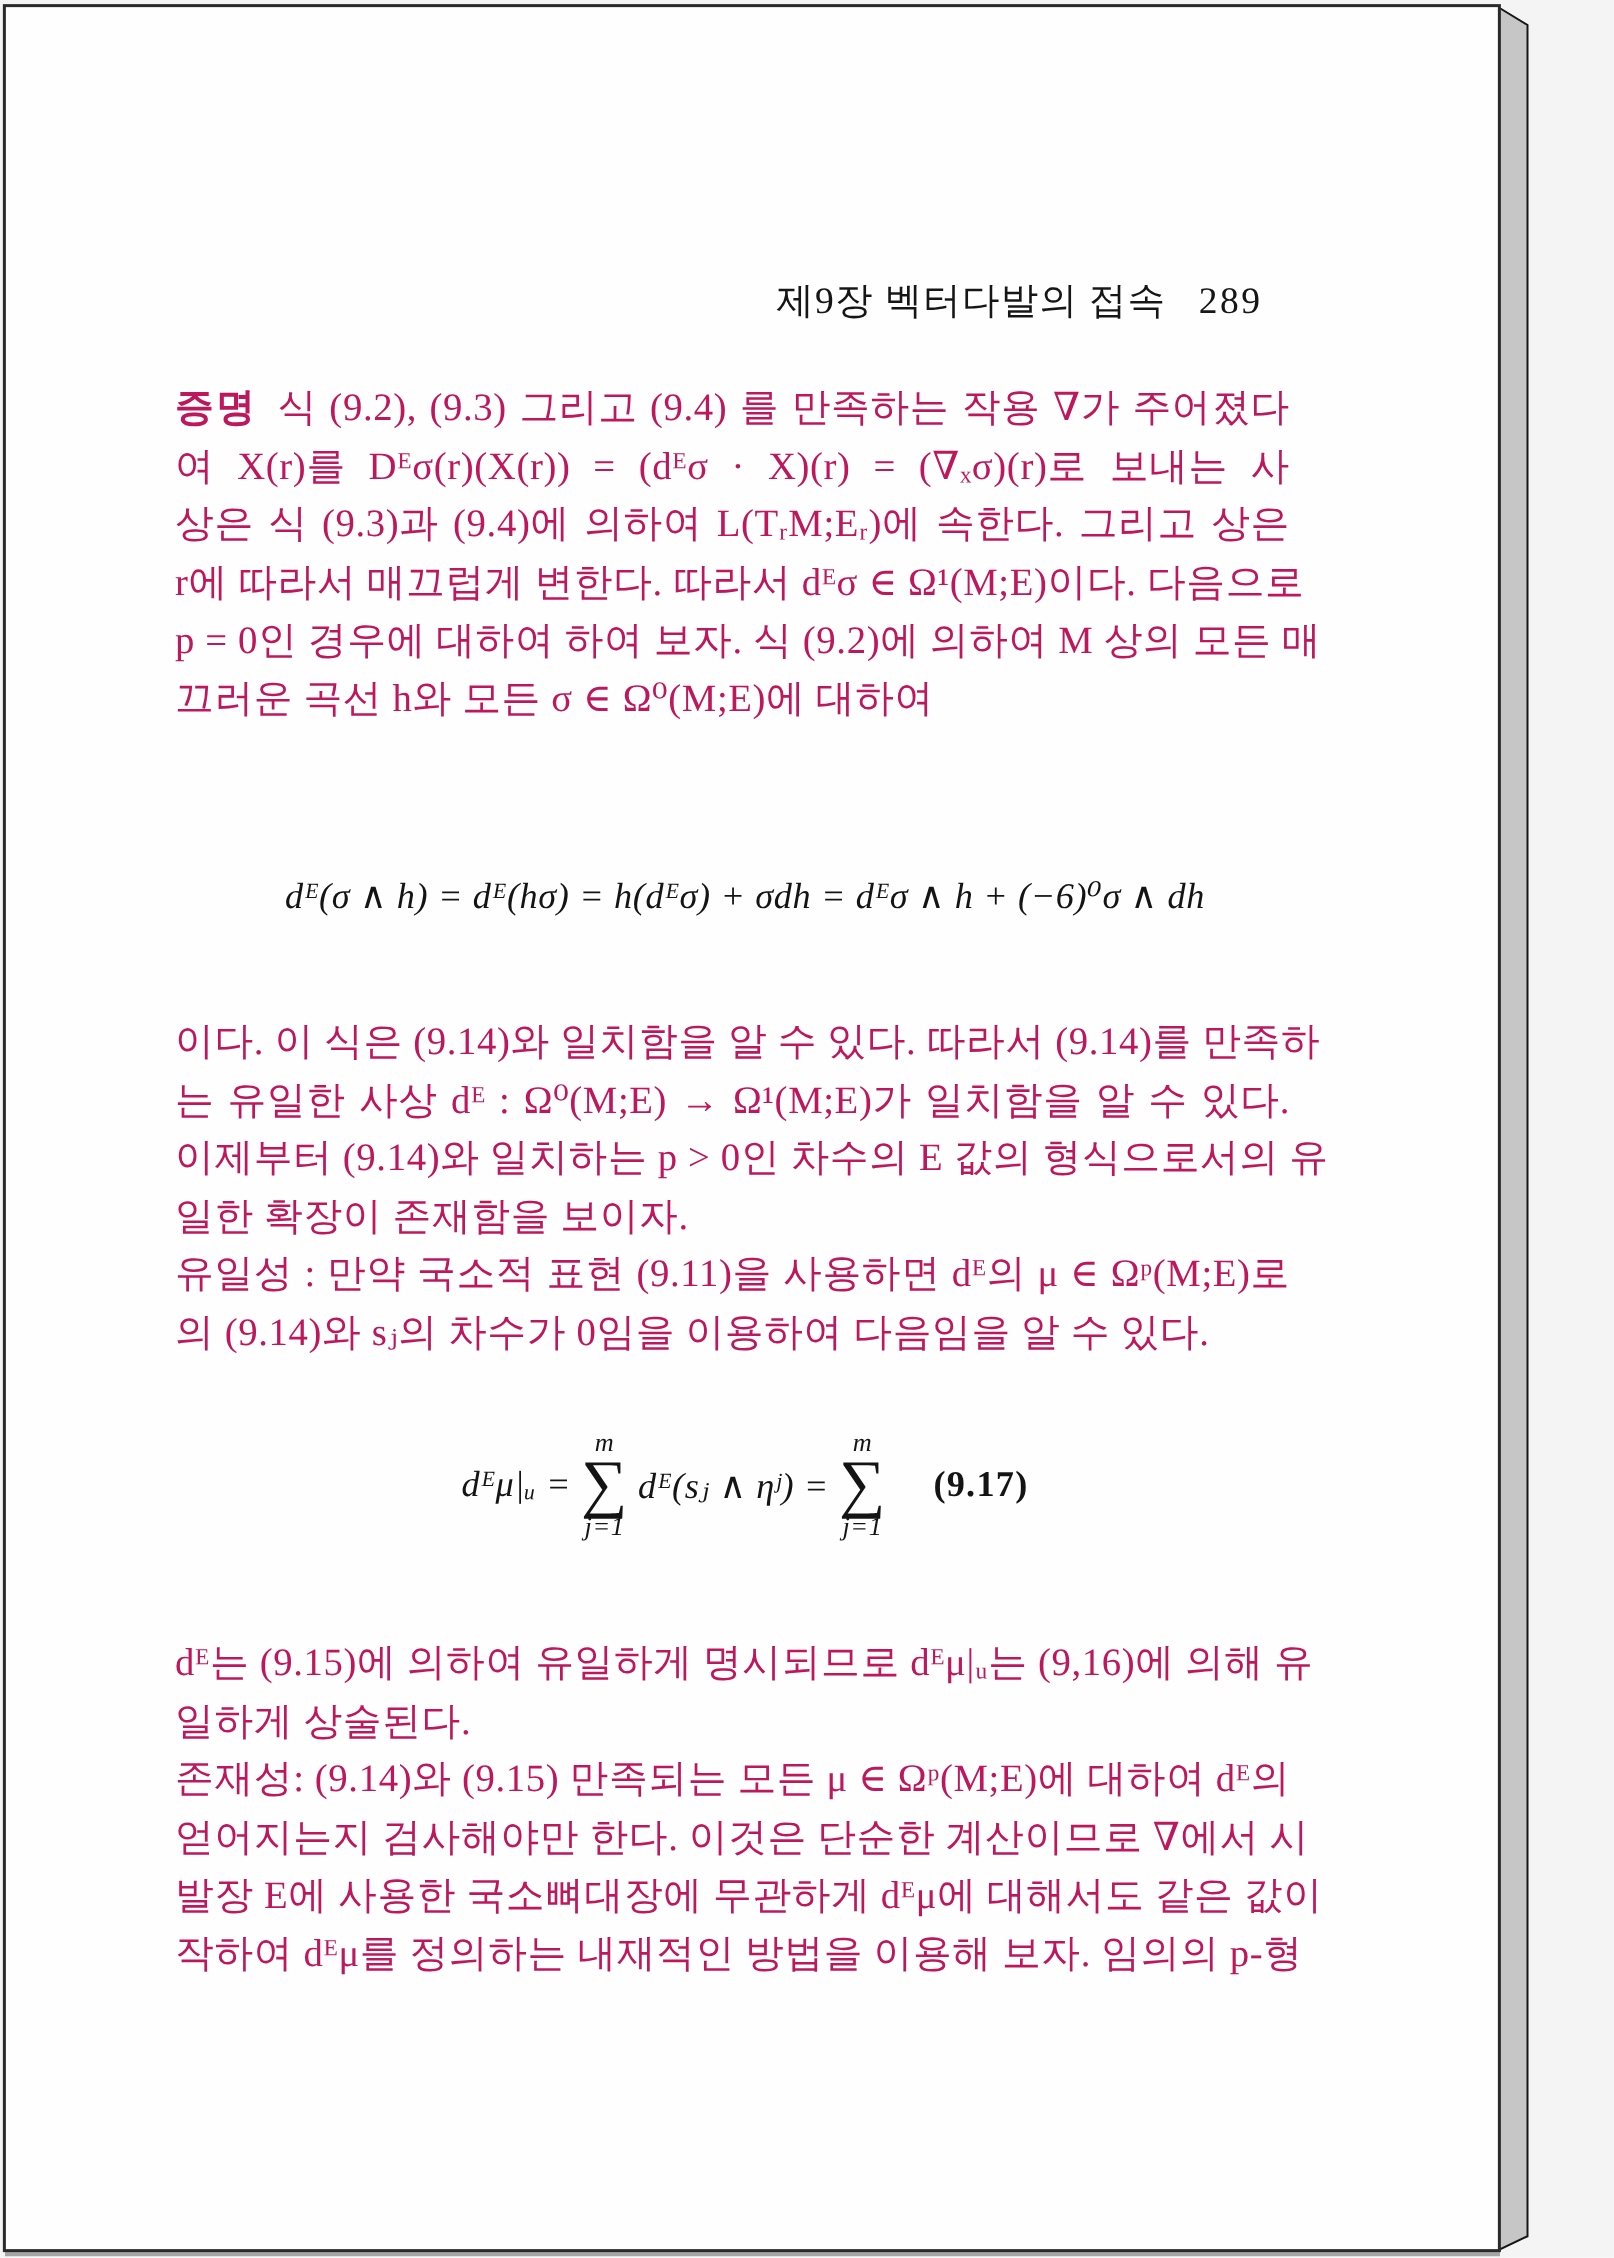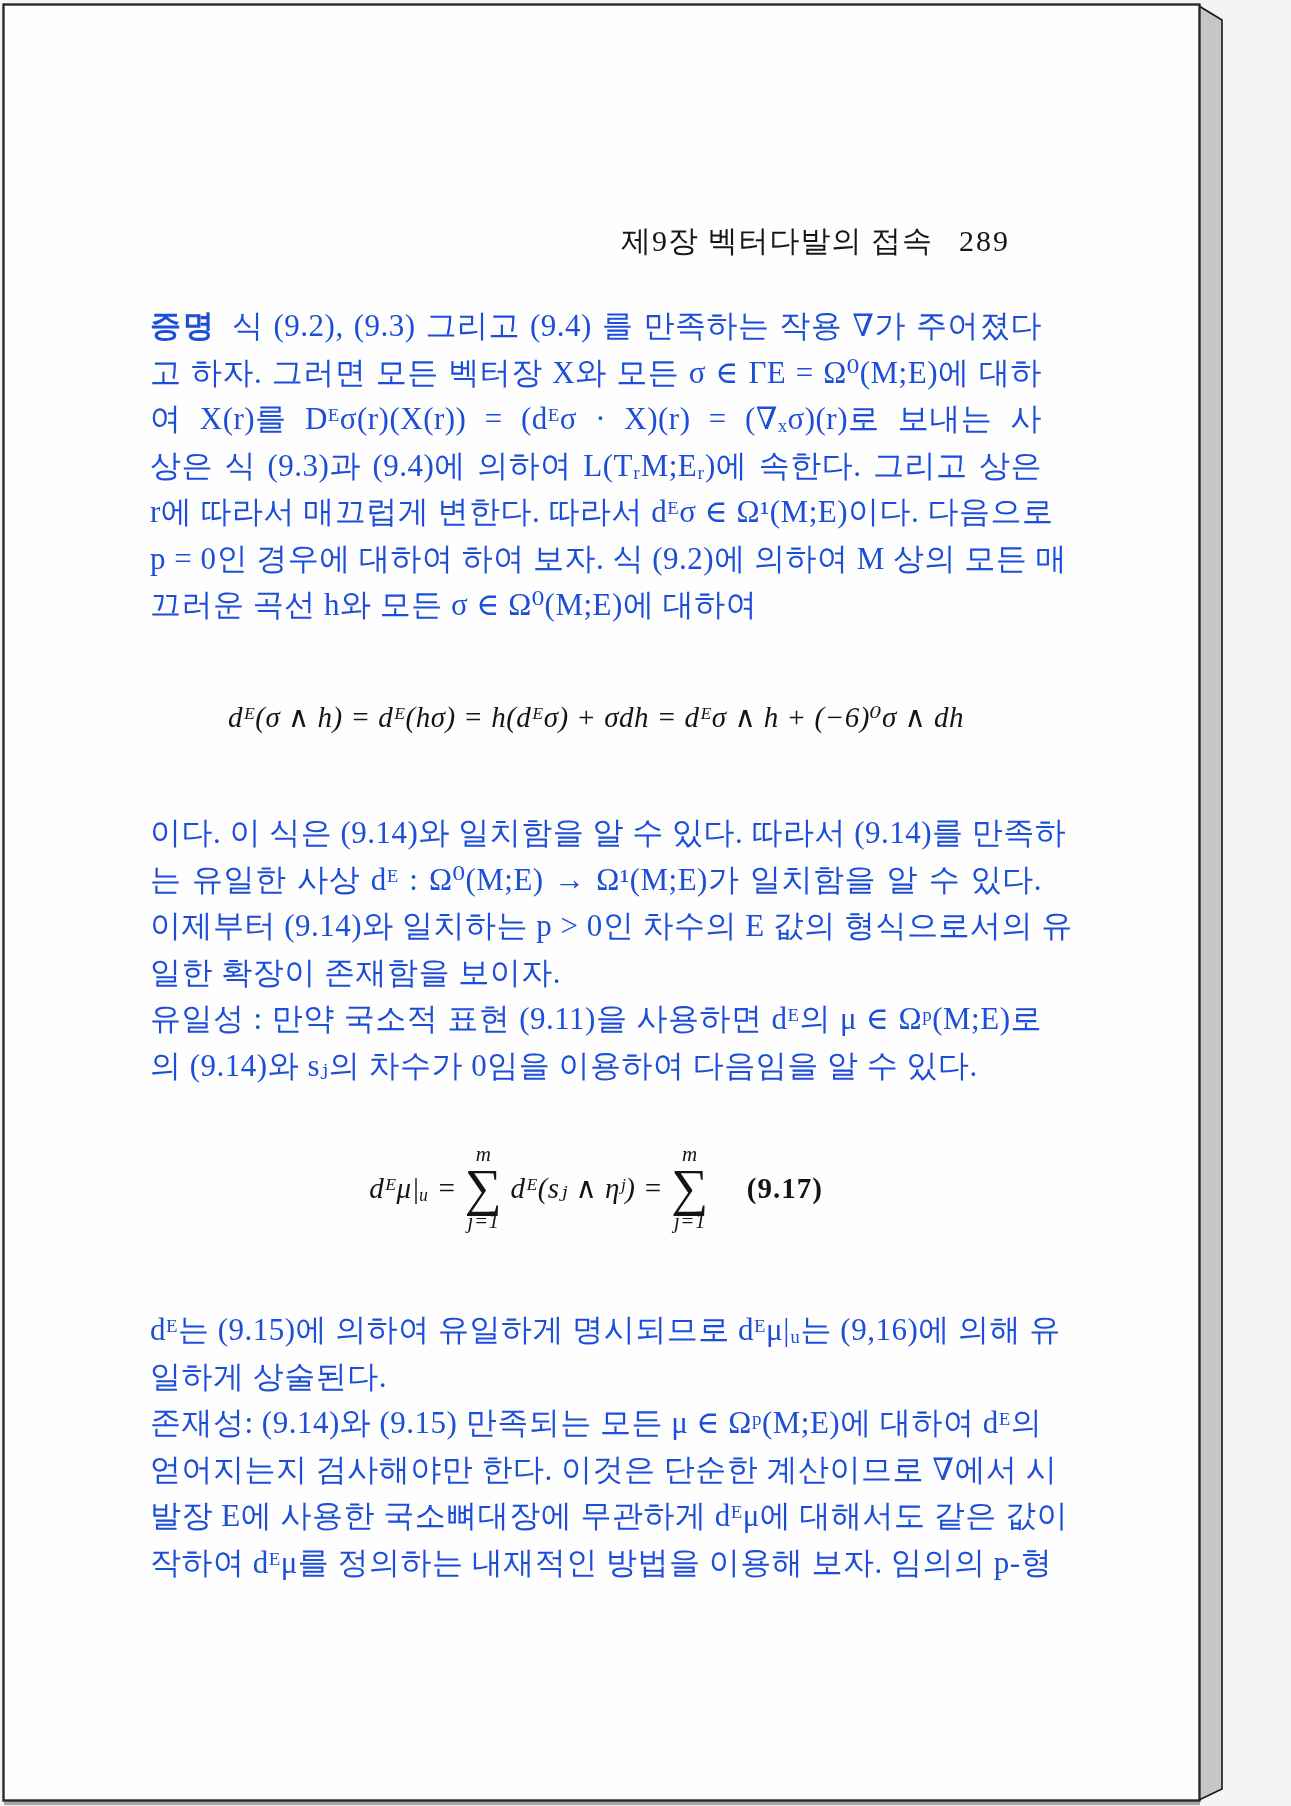--- a/index.html
+++ b/index.html
@@ -16,22 +16,22 @@
   .content{position:absolute;left:0;top:0;width:1223px;height:1806px;z-index:1;margin-left:24px;}
 
   .running-head{
     position:absolute;top:222px;left:128px;width:858px;
     text-align:right;font-size:30px;line-height:38px;color:#161616;
     letter-spacing:1px;
   }
   .running-head .pageno{margin-left:26px;letter-spacing:2px;}
 
   .para{
-    position:absolute;left:126px;width:892px;
-    font-size:31px;line-height:46.5px;color:#1d4ed8;
+    position:absolute;left:116px;width:892px;
+    font-size:31px;line-height:46.5px;color:#be185d;
   }
   .line{
     height:46.5px;white-space:nowrap;
     text-align:justify;text-align-last:justify;
     letter-spacing:0.5px;
   }
   .line.short{text-align:right;text-align-last:left;}
   .proof-label{font-weight:bold;margin-right:16px;letter-spacing:2px;}
 
   .equation{
@@ -69,21 +69,20 @@
   </svg>
 
   <div class="content">
 
     <div class="running-head">
       <span>제9장 벡터다발의 접속</span><span class="pageno">289</span>
     </div>
 
     <div class="para" style="top:303px">
       <div class="line"><span class="proof-label">증명</span><span>식 (9.2), (9.3) 그리고 (9.4) 를 만족하는 작용 ∇가 주어졌다</span></div>
-      <div class="line">고 하자. 그러면 모든 벡터장 X와 모든 σ ∈ ΓE = Ω⁰(M;E)에 대하</div>
       <div class="line">여 X(r)를 Dᴱσ(r)(X(r)) = (dᴱσ · X)(r) = (∇ₓσ)(r)로 보내는 사</div>
       <div class="line">상은 식 (9.3)과 (9.4)에 의하여 L(TᵣM;Eᵣ)에 속한다. 그리고 상은</div>
       <div class="line">r에 따라서 매끄럽게 변한다. 따라서 dᴱσ ∈ Ω¹(M;E)이다. 다음으로</div>
       <div class="line">p = 0인 경우에 대하여 하여 보자. 식 (9.2)에 의하여 M 상의 모든 매</div>
       <div class="line short">끄러운 곡선 h와 모든 σ ∈ Ω⁰(M;E)에 대하여</div>
     </div>
 
     <div class="equation eq1">dᴱ(σ ∧ h) = dᴱ(hσ) = h(dᴱσ) + σdh = dᴱσ ∧ h + (−6)⁰σ ∧ dh</div>
 
     <div class="para" style="top:810px">

